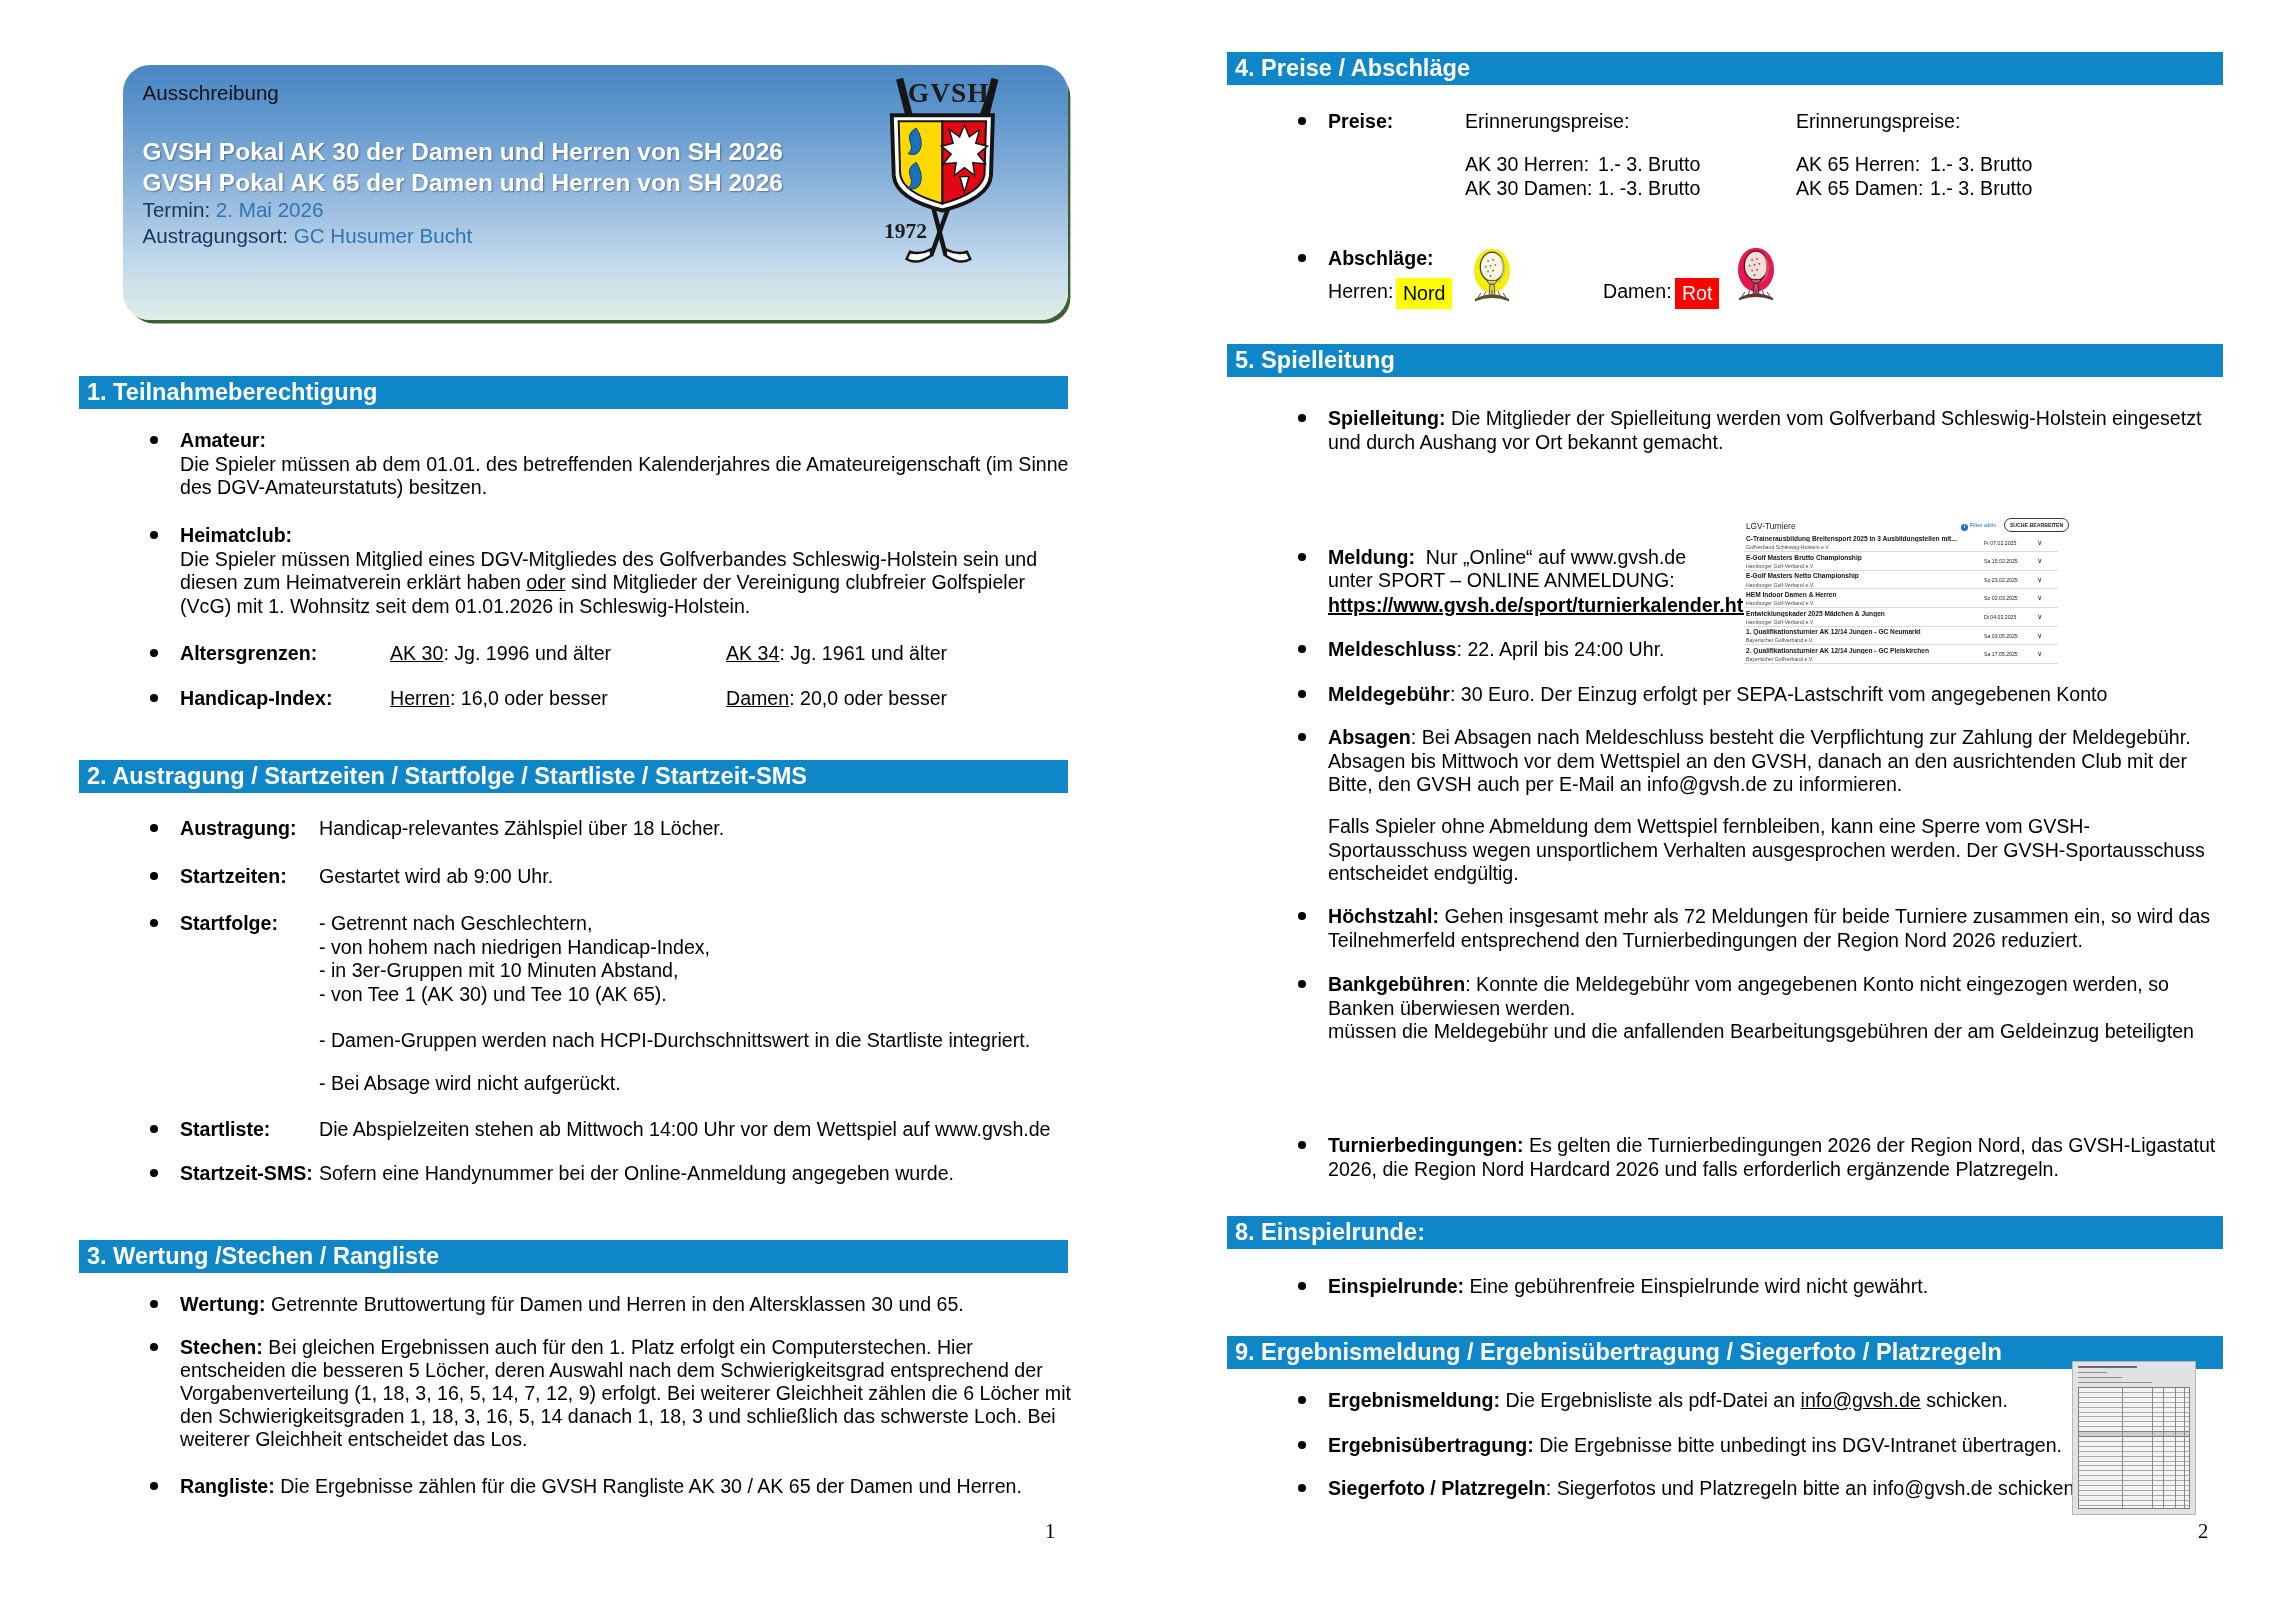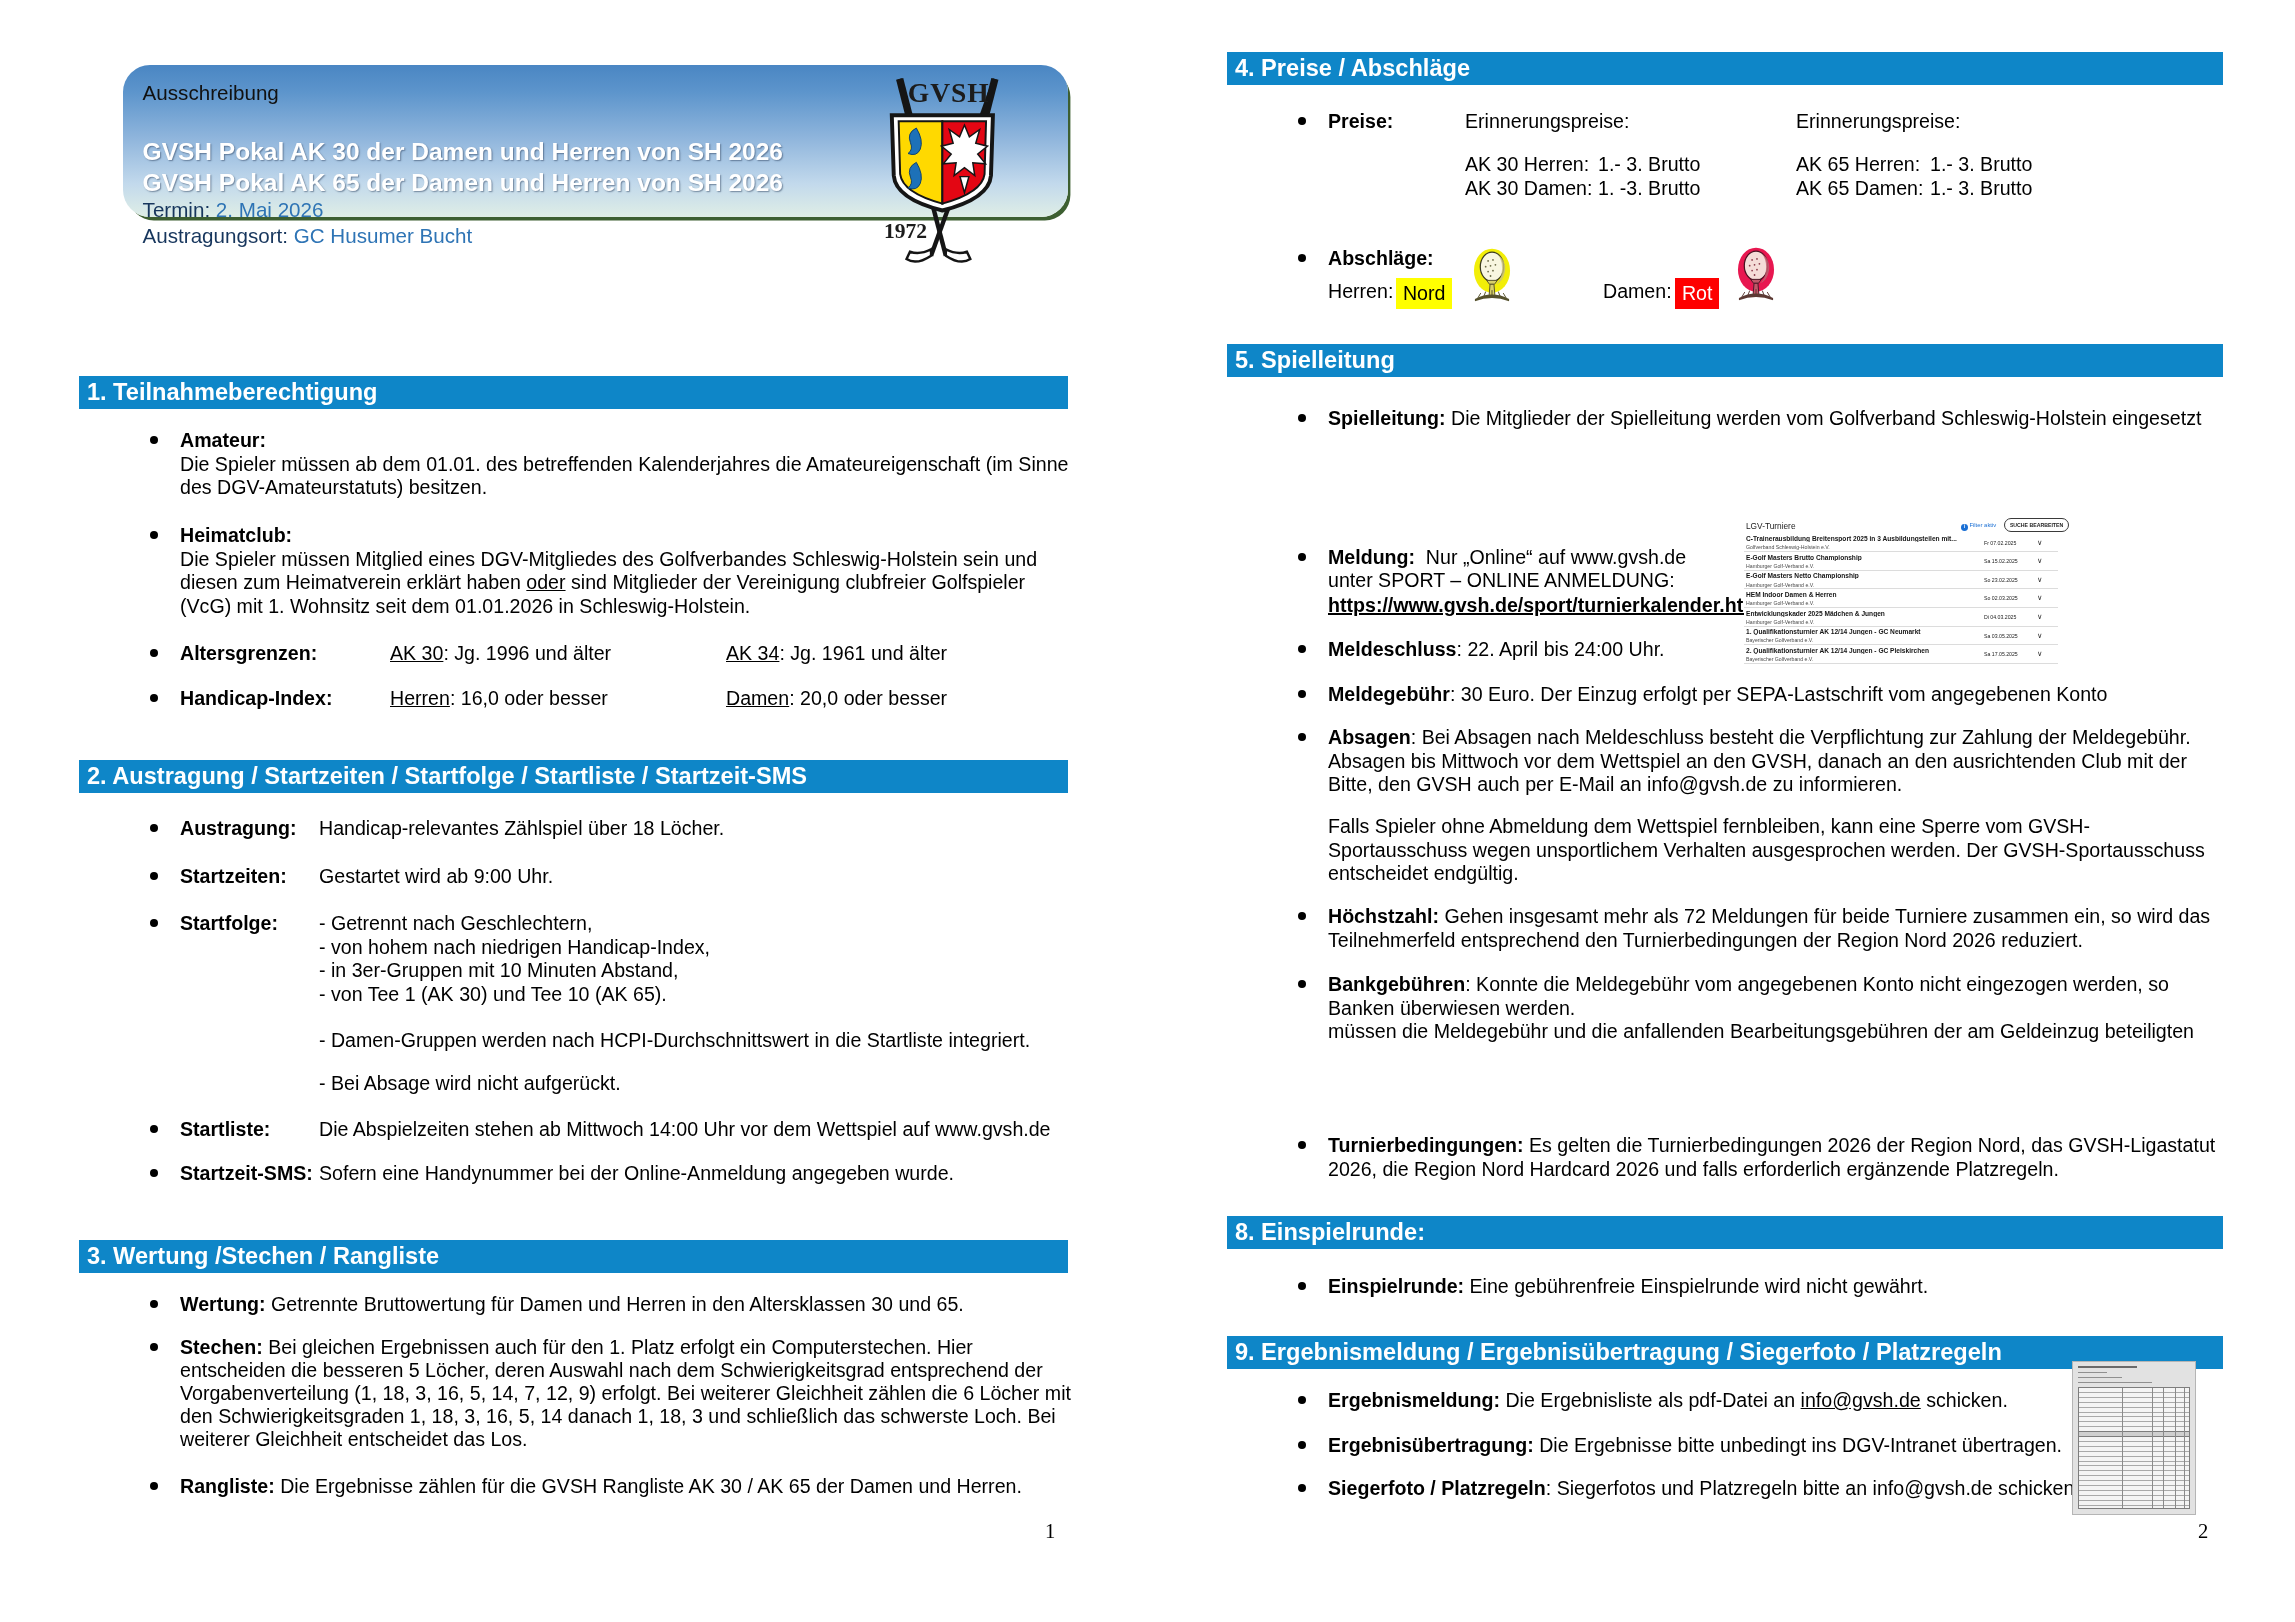--- a/index.html
+++ b/index.html
@@ -2,21 +2,21 @@
 <html style="--accent: #0e86c8;font-size:7.9px"><head>
 <meta charset="utf-8">
 <style>
   :root { --accent:#0e86c8; }
   * { box-sizing:border-box; margin:0; padding:0; }
   html,body { width:2295px; height:1623px; background:#ffffff; overflow:hidden;
     font-family:"Liberation Sans", sans-serif; color:#000; }
   #root { position:absolute; left:0; top:0; width:2295px; height:1623px; }
 
   
-  .banner { position:absolute; left:123px; top:65px; width:945px; height:152px;
+  .banner { position:absolute; left:123px; top:65px; width:945px; height:255px;
     border-radius:27px;
     background:linear-gradient(180deg,#4a86c3 0%,#5d95cc 18%,#8fb5dc 48%,#c2d9ec 78%,#dfeee6 100%);
     box-shadow:3.9px 4.9px 0 -1.5px #3d5f31; }
   .banner .kicker { position:absolute; left:19.6px; top:15.7px; font-size:20.6px; color:#111; }
   .banner .title { position:absolute; left:19.6px; font-size:24.5px; font-weight:bold; color:#fff;
     text-shadow:1px 1px 1.5px rgba(40,60,90,.55); white-space:nowrap; }
   .banner .t1 { top:73px; } .banner .t2 { top:104px; }
   .banner .meta { position:absolute; left:19.6px; font-size:20.6px; white-space:nowrap; }
   .banner .m1 { top:133px; } .banner .m2 { top:159px; }
   .mlabel { color:#17365d;margin-top:12px; } .mvalue { color:#2e74b5; }
@@ -277,20 +277,21 @@
         <path d="M41,97 l0,-11"></path>
       <path d="M58,100 l-4,-11"></path>
         <path d="M70,102 l-6,-10"></path>
     </g>
   </svg>
 
   <div class="bar r" style="top:344px">5. Spielleitung</div>
 
   <div class="blk" style="left:1328px; top:407px">
     <div class="line"><span class="dot"></span><span class="b">Spielleitung:</span> <span>Die Mitglieder der Spielleitung werden vom Golfverband Schleswig-Holstein eingesetzt</span></div>
+    <div class="line">und durch Aushang vor Ort bekannt gemacht.</div>
   </div>
 
 
   <div class="blk" style="left:1328px; top:546px">
     <div class="line p47"><span class="dot"></span><span class="b">Meldung:</span><span class="gap2"></span><span>Nur „Online“ auf www.gvsh.de</span></div>
     <div class="line p47">unter SPORT – ONLINE ANMELDUNG:</div>
     <div class="line p47" style="margin-top:1.5px"><span class="u" style="font-weight:bold; text-decoration-thickness:2px;">https://www.gvsh.de/sport/turnierkalender.html</span></div>
   </div>
 
   <div class="widget">

